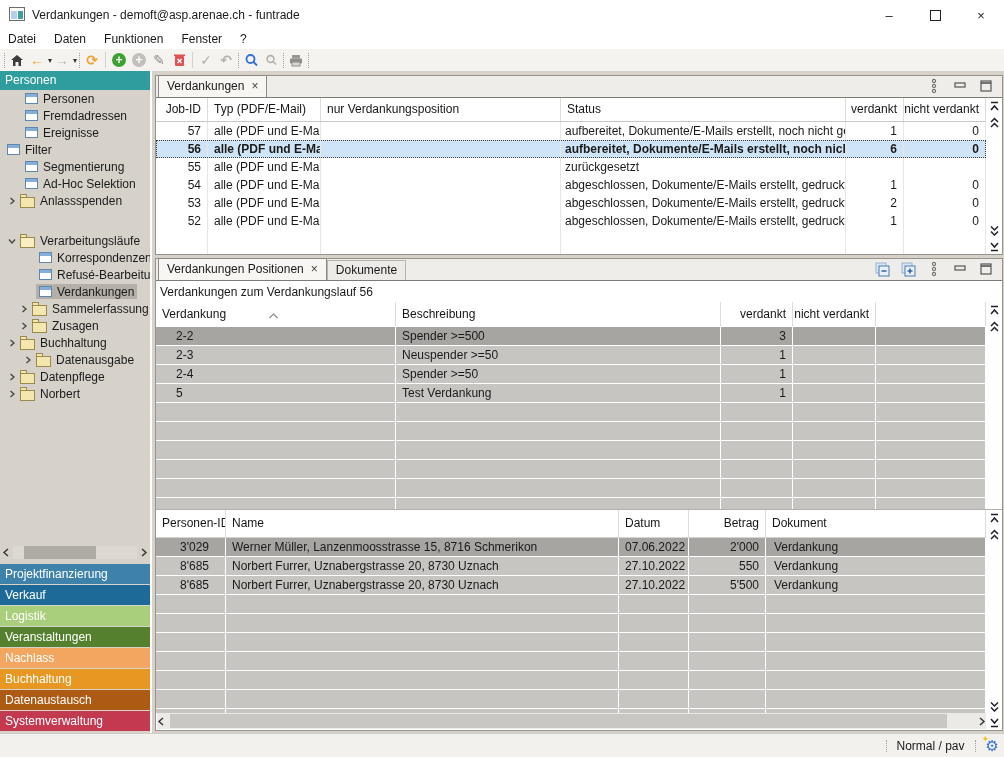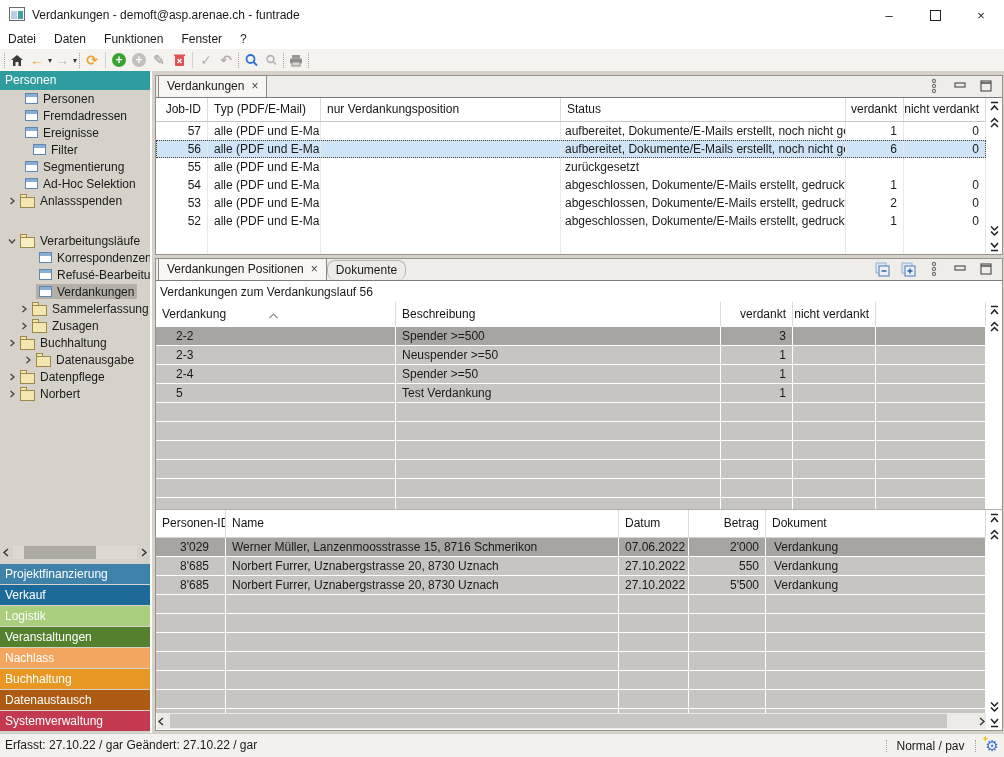--- a/index.html
+++ b/index.html
@@ -48,42 +48,42 @@
   .module{height:20px;line-height:20px;color:#fff;padding-left:5px;margin-bottom:1px;overflow:hidden;white-space:nowrap;}
   
   .main{position:absolute;left:152px;top:71px;right:0;height:662px;background:#d6d2ca;}
   .panel{position:absolute;background:#fff;border:1px solid #96938e;box-sizing:border-box;}
   .panel-top{left:3px;top:4px;right:1px;height:180px;}
   .panel-mid{left:3px;top:187px;right:1px;height:473px;}
   .tabstrip{position:absolute;left:0;right:0;top:0;height:22px;background:#efede9;
     border-bottom:1px solid #7d7b77;display:flex;align-items:flex-end;padding-left:2px;box-sizing:border-box;}
   .tab{height:21px;line-height:21px;padding:0 8px;background:#f7f6f3;border:1px solid #8b8985;border-bottom:none;
     display:flex;align-items:center;gap:7px;white-space:nowrap;}
-  .tab.inactive{background:#ecebe7;border-color:#b7b5b0;height:19px;line-height:19px;border-radius:8px;}
+  .tab.inactive{background:#ecebe7;border-color:#b7b5b0;height:19px;line-height:19px;}
   .tabclose{color:#444;font-size:12px;}
   .strip-icons{margin-left:auto;display:flex;align-items:center;gap:10px;margin-right:8px;height:22px;}
   .sicon{display:flex;align-items:center;justify-content:center;width:16px;height:16px;}
   
   .gridwrap{position:absolute;left:0;right:0;background:#fff;overflow:hidden;}
   .gw-top{top:22px;bottom:0;}
   .caption{position:absolute;left:0;right:0;top:23px;height:20px;line-height:20px;background:#fff;padding-left:4px;box-sizing:border-box;}
   .gw-mid{top:43px;height:207px;}
   .gw-bottom{top:250px;bottom:0;border-top:1px solid #b2b0ac;}
   .g-head{display:flex;background:#fff;position:relative;}
   .th-top{height:23px;line-height:23px;border-bottom:1px solid #c9c7c3;}
   .th-mid{height:24px;line-height:24px;}
   .th-bottom{height:27px;line-height:27px;border-bottom:1px solid #d5d3cf;}
   .h-cell{box-sizing:border-box;padding-left:6px;border-right:1px solid #dedcd8;overflow:hidden;white-space:nowrap;color:#161616;flex:none;}
   .h-cell.ar{text-align:right;padding-right:6px;padding-left:0;}
   .g-rows{position:absolute;left:0;right:16px;overflow:hidden;}
   .g-row{display:flex;height:18px;line-height:18px;flex:none;}
   .g-cell{box-sizing:border-box;padding-left:6px;overflow:hidden;white-space:nowrap;flex:none;}
   .g-cell.ar{text-align:right;padding-right:6px;padding-left:0;}
   .rows-top .g-cell{border-right:1px solid #e9e7e4;}
-  .rows-top .g-row.sel{background:#cfe4f7;outline:1px dotted #3c3c3c;outline-offset:-1px;}
+  .rows-top .g-row.sel{background:#cfe4f7;outline:1px dotted #3c3c3c;outline-offset:-1px;font-weight:bold;}
   .rows-grey .g-row{background:#c7c5c2;margin-bottom:1px;}
   .rows-grey .g-row.sel{background:#a7a5a2;}
   .rows-grey .g-cell{border-right:1px solid #fff;}
   .sortcaret{position:absolute;left:112px;top:1px;}
   
   .rail{position:absolute;right:0;top:0;bottom:0;width:16px;background:#fff;display:flex;flex-direction:column;
     align-items:center;justify-content:space-between;padding:2px 0;box-sizing:border-box;}
   .railgrp{display:flex;flex-direction:column;align-items:center;gap:4px;}
   .railbtn{width:13px;height:12px;display:flex;align-items:center;justify-content:center;}
   
@@ -210,21 +210,21 @@
             <span class="ico-win"></span>
             <span>Fremdadressen</span>
           </span>
         </div>
         <div class="tree-row" style="padding-left: 22px;">
           <span class="tree-inner">
             <span class="ico-win"></span>
             <span>Ereignisse</span>
           </span>
         </div>
-        <div class="tree-row" style="padding-left: 30px;">
+        <div class="tree-row" style="padding-left: 4px;">
           <span class="tree-inner">
             <span class="ico-win"></span>
             <span>Filter</span>
           </span>
         </div>
         <div class="tree-row" style="padding-left: 22px;">
           <span class="tree-inner">
             <span class="ico-win"></span>
             <span>Segmentierung</span>
           </span>
@@ -771,21 +771,20 @@
                   <line x1="2" y1="9.5" x2="9" y2="9.5" stroke="#222" stroke-width="1.5"></line>
                 </svg>
               </span>
           </span>
         </div>
       </div>
     </div>
   </div>
 
   <div class="statusbar">
-    <span class="sb-left">Erfasst: 27.10.22 / gar Geändert: 27.10.22 / gar</span>
     <span class="sb-right">
       <span class="sep-dot" style="height:12px"></span>
       <span>Normal / pav</span>
       <span class="sep-dot" style="height:12px"></span>
       <span class="gear">⚙<span class="spark">✦</span></span>
     </span>
   </div>
 </div>
 
 </body></html>

